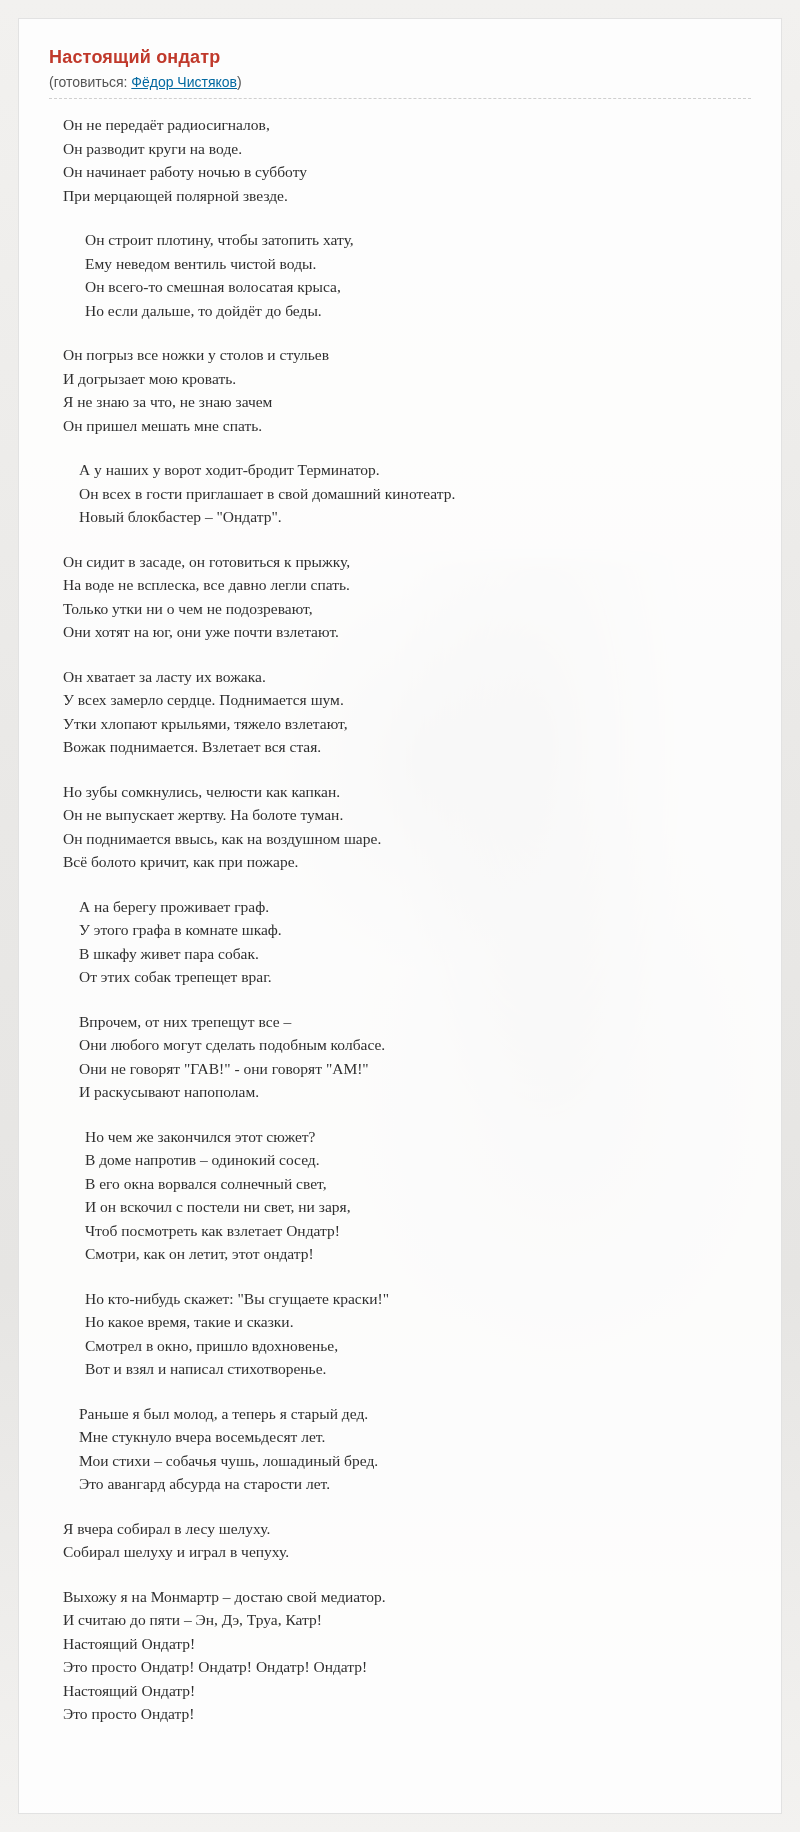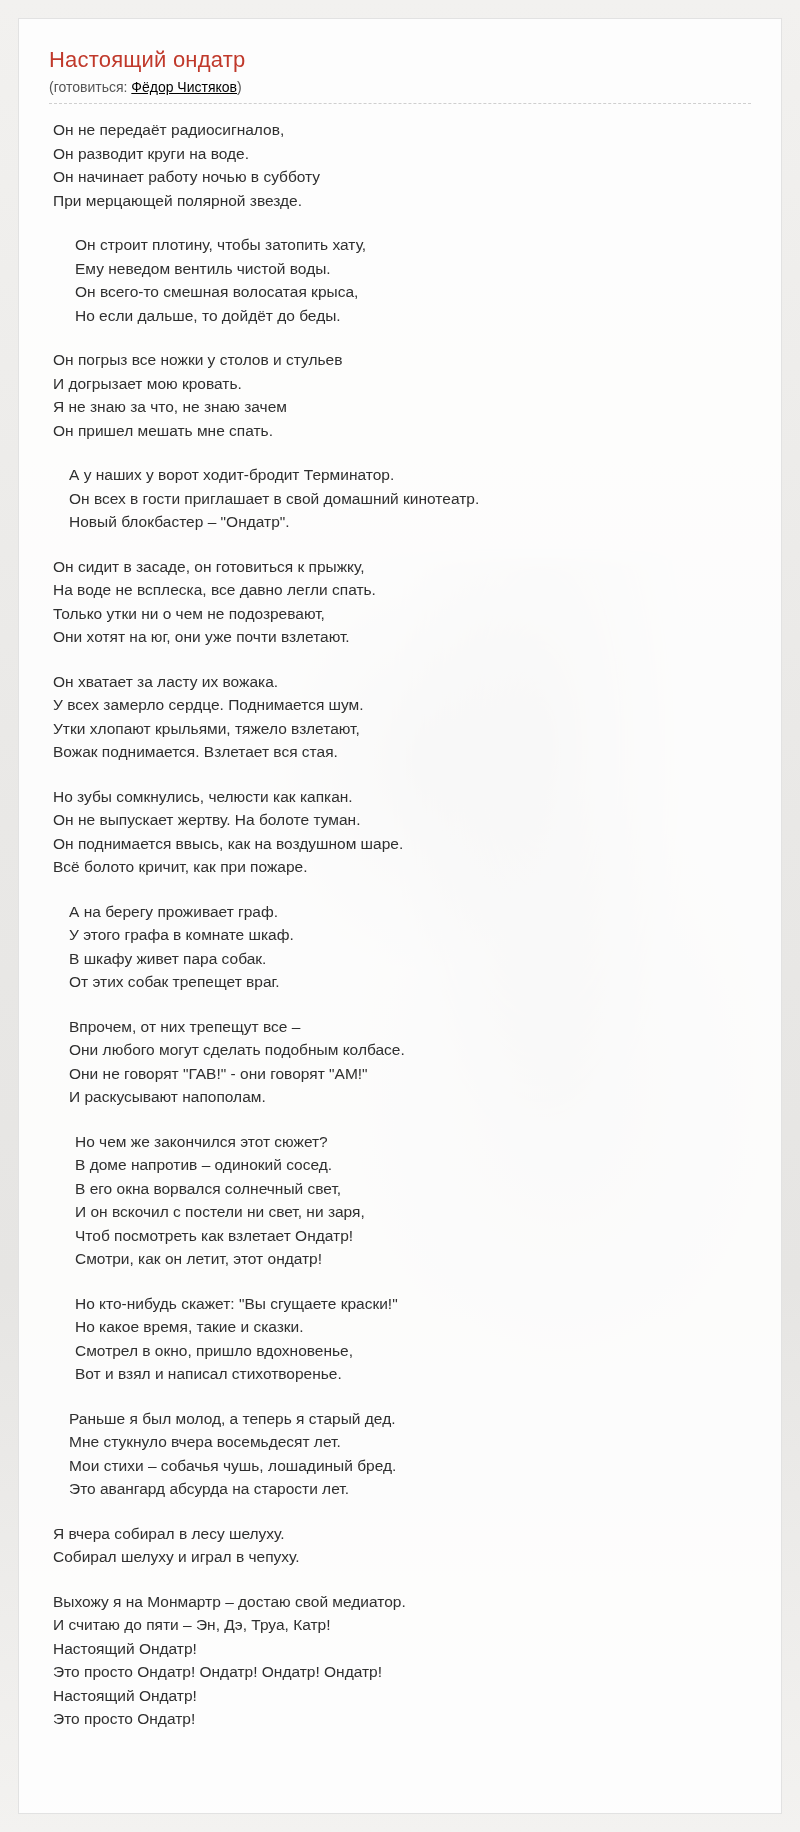--- a/index.html
+++ b/index.html
@@ -48,46 +48,46 @@
     z-index: 2;
     margin: 18px 18px 18px 18px;
     width: 764px;
     min-height: 1796px;
     box-sizing: border-box;
     background: rgba(255,255,255,0.86);
     border: 1px solid #e2e2e2;
     padding: 22px 30px 30px 30px;
   }
   .title {
-    font-size: 22px;
-    font-weight: normal;
+    font-size: 18px;
+    font-weight: bold;
     color: #c0392b;
     letter-spacing: 0.2px;
     margin: 6px 0 6px 0;
   }
   .performer {
     font-size: 14px;
     color: #555555;
     padding-bottom: 8px;
     border-bottom: 1px dashed #cfcfcf;
     margin-bottom: 14px;
   }
   .performer .label { color: #555555; }
   .performer .name {
-    color: #000000;
+    color: #0369a1;
     text-decoration: underline;
     cursor: pointer;
   }
   .lyrics {
     font-size: 15.5px;
     line-height: 23.5px;
     color: #2f2f2f;
     white-space: pre-wrap;
   }
-  .stanza { margin: 0 0 21px 4px; }
+  .stanza { margin: 0 0 21px 14px; font-family: Liberation Serif, serif; }
   .stanza.indent-1 { padding-left: 22px; }
   .stanza.indent-2 { padding-left: 16px; }
   .line { white-space: pre; }
 </style>
 </head>
 <body>
 
 <div class="page">
   <div class="bg-photo"></div>
 

